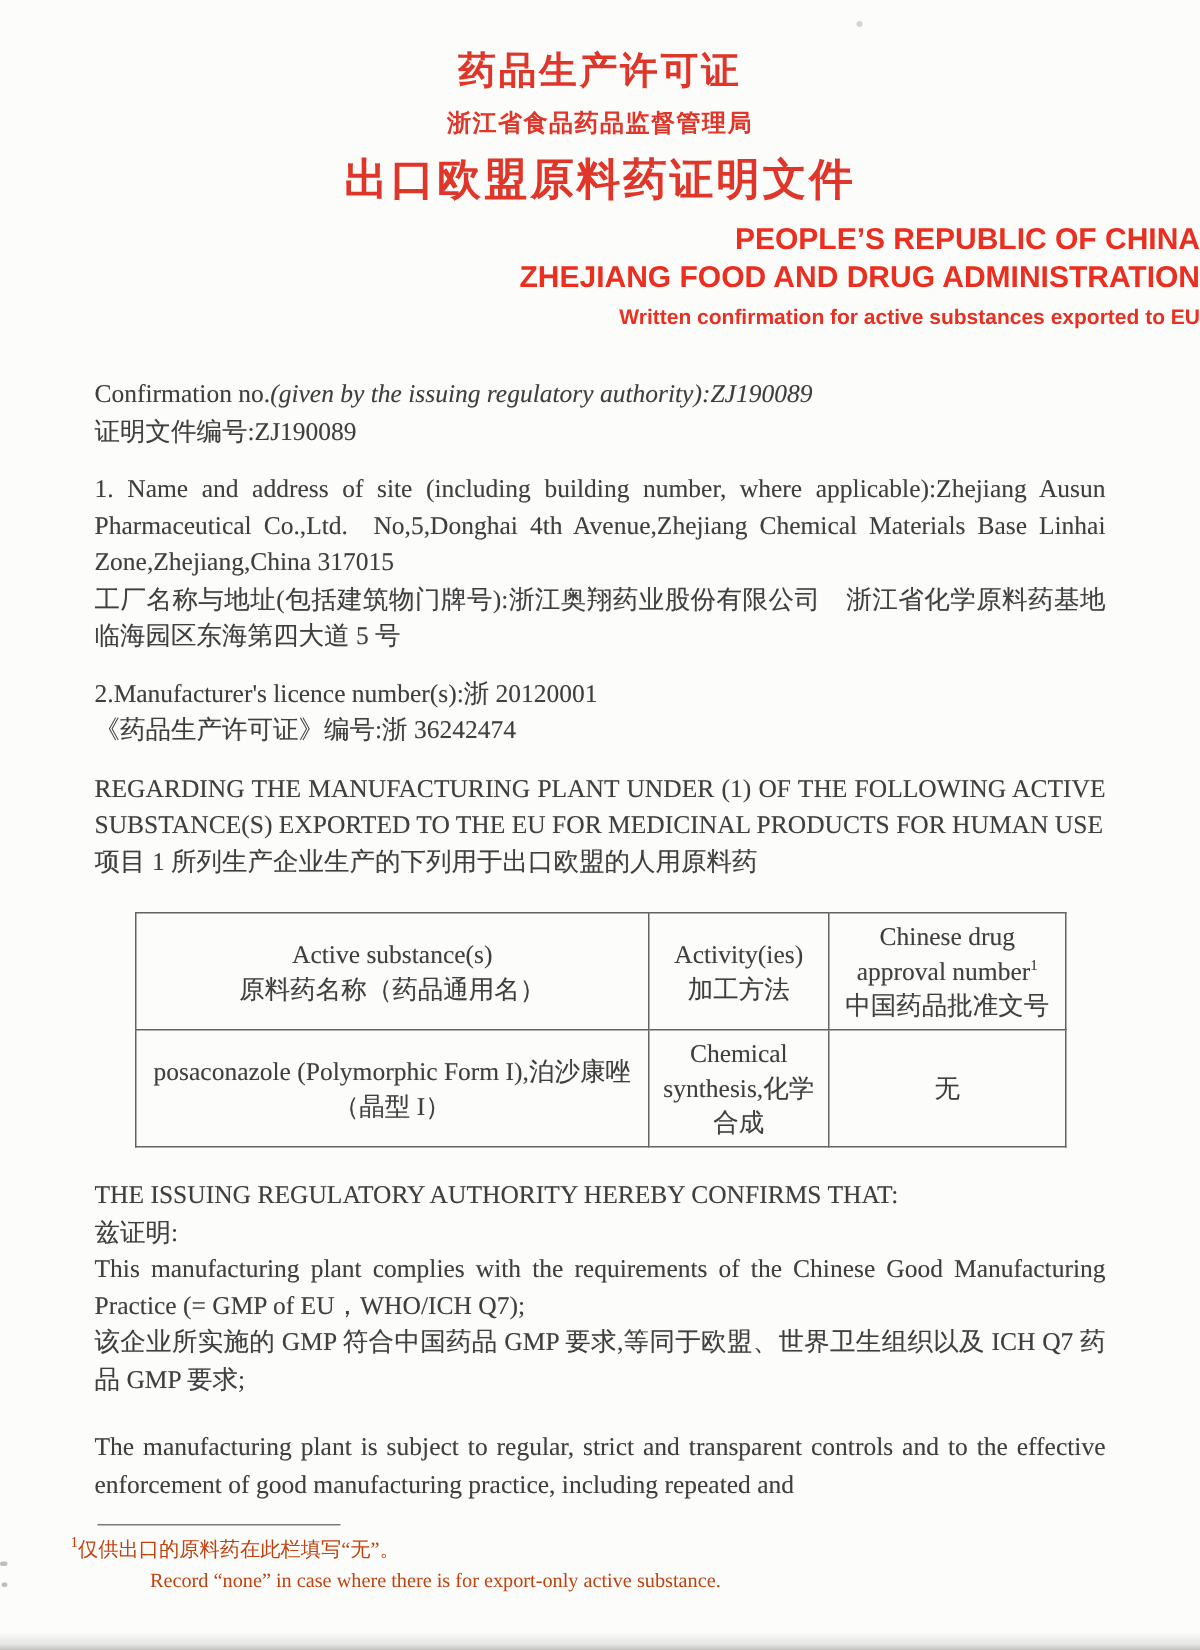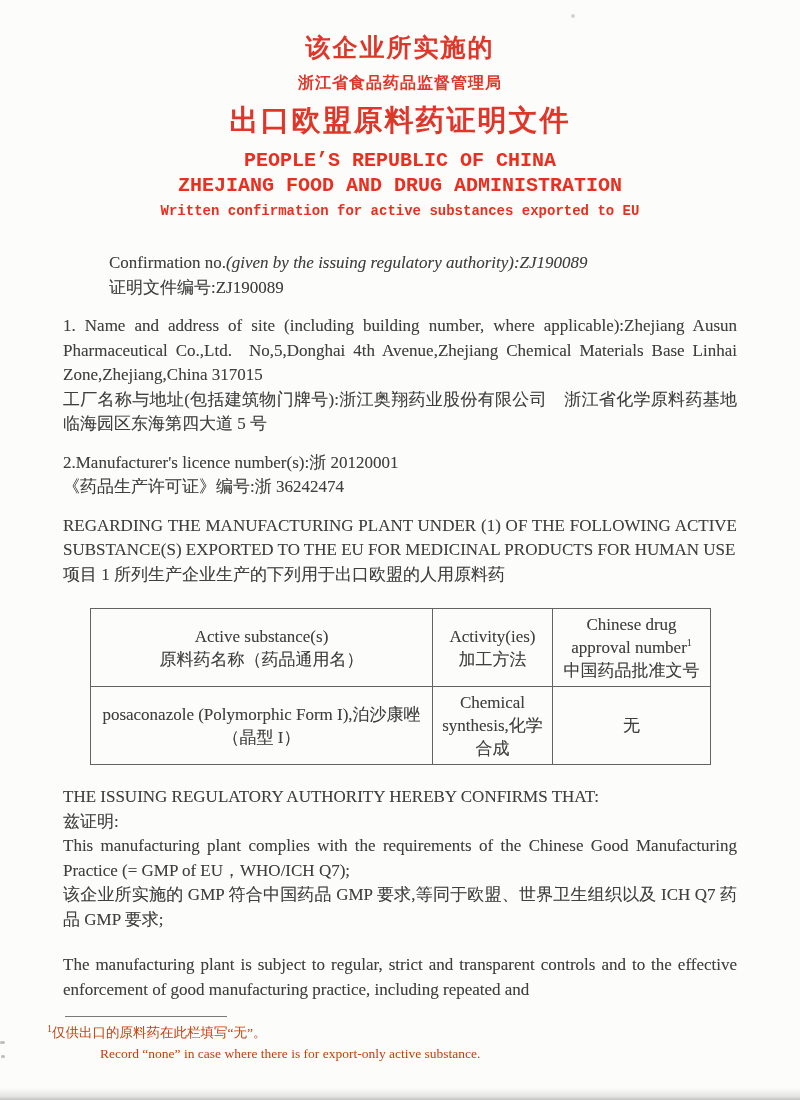--- a/index.html
+++ b/index.html
@@ -20,30 +20,30 @@
   .speck.s1{left:571px;top:14px;width:4px;height:4px;opacity:.35;}
   .speck.s2{left:0;top:1041px;width:5px;height:3px;}
   .speck.s3{left:1px;top:1055px;width:4px;height:3px;}
 
   
   .doc-header{padding-top:30px;text-align:center;}
   .hdr-cn{color:var(--red-cn);font-weight:700;}
   .hdr-cn.l1{font-size:25px;line-height:35px;letter-spacing:2px;}
   .hdr-cn.l2{font-size:16px;line-height:35px;letter-spacing:1px;}
   .hdr-cn.l3{font-size:29px;line-height:40px;letter-spacing:2px;}
-  .hdr-en{color:var(--red-en);font-family:Liberation Mono, monospace;font-weight:700;}
+  .hdr-en{color:var(--red-en);font-family:Liberation Sans, sans-serif;font-weight:700;text-align:right;}
   .hdr-en.l1{margin-top:8px;font-size:20px;line-height:25px;}
   .hdr-en.l2{font-size:20px;line-height:25px;}
   .hdr-en.l3{font-size:14px;line-height:26px;}
 
   
   .content{padding:0 63px;font-size:17px;line-height:24.5px;
     text-shadow:0 0 .5px rgba(64,64,64,.35);}
   .block{margin-top:14px;}
-  .block.first{margin-top:27px;margin-left:46px;}
+  .block.first{margin-top:27px;}
   .en,.cn{text-align:justify;}
   .italic{font-style:italic;}
   sup{font-size:10px;line-height:0;vertical-align:super;}
 
   
   .tbl-wrap{margin:21px 27px 0 27px;}
   table{width:620px;border-collapse:collapse;table-layout:fixed;}
   col.c1{width:342px;}col.c2{width:120px;}col.c3{width:158px;}
   th,td{border:1px solid var(--table-border);font-weight:400;text-align:center;
     vertical-align:middle;padding:4px 8px;line-height:23px;font-size:17px;}
@@ -58,21 +58,21 @@
   .fn-rule{margin-left:18px;width:162px;border-top:1px solid #7a7a7a;height:0;}
   .fn-cn{margin-top:5px;}
   .fn-en{margin-left:53px;text-align:center;}
 </style>
 </head>
 <body>
 
 <div class="page">
 
   <header class="doc-header">
-    <div class="hdr-cn l1">该企业所实施的</div>
+    <div class="hdr-cn l1">药品生产许可证</div>
     <div class="hdr-cn l2">浙江省食品药品监督管理局</div>
     <div class="hdr-cn l3">出口欧盟原料药证明文件</div>
     <div class="hdr-en l1">PEOPLE’S REPUBLIC OF CHINA</div>
     <div class="hdr-en l2">ZHEJIANG FOOD AND DRUG ADMINISTRATION</div>
     <div class="hdr-en l3">Written confirmation for active substances exported to EU</div>
   </header>
 
   <main class="content">
 
     <div class="block first">

